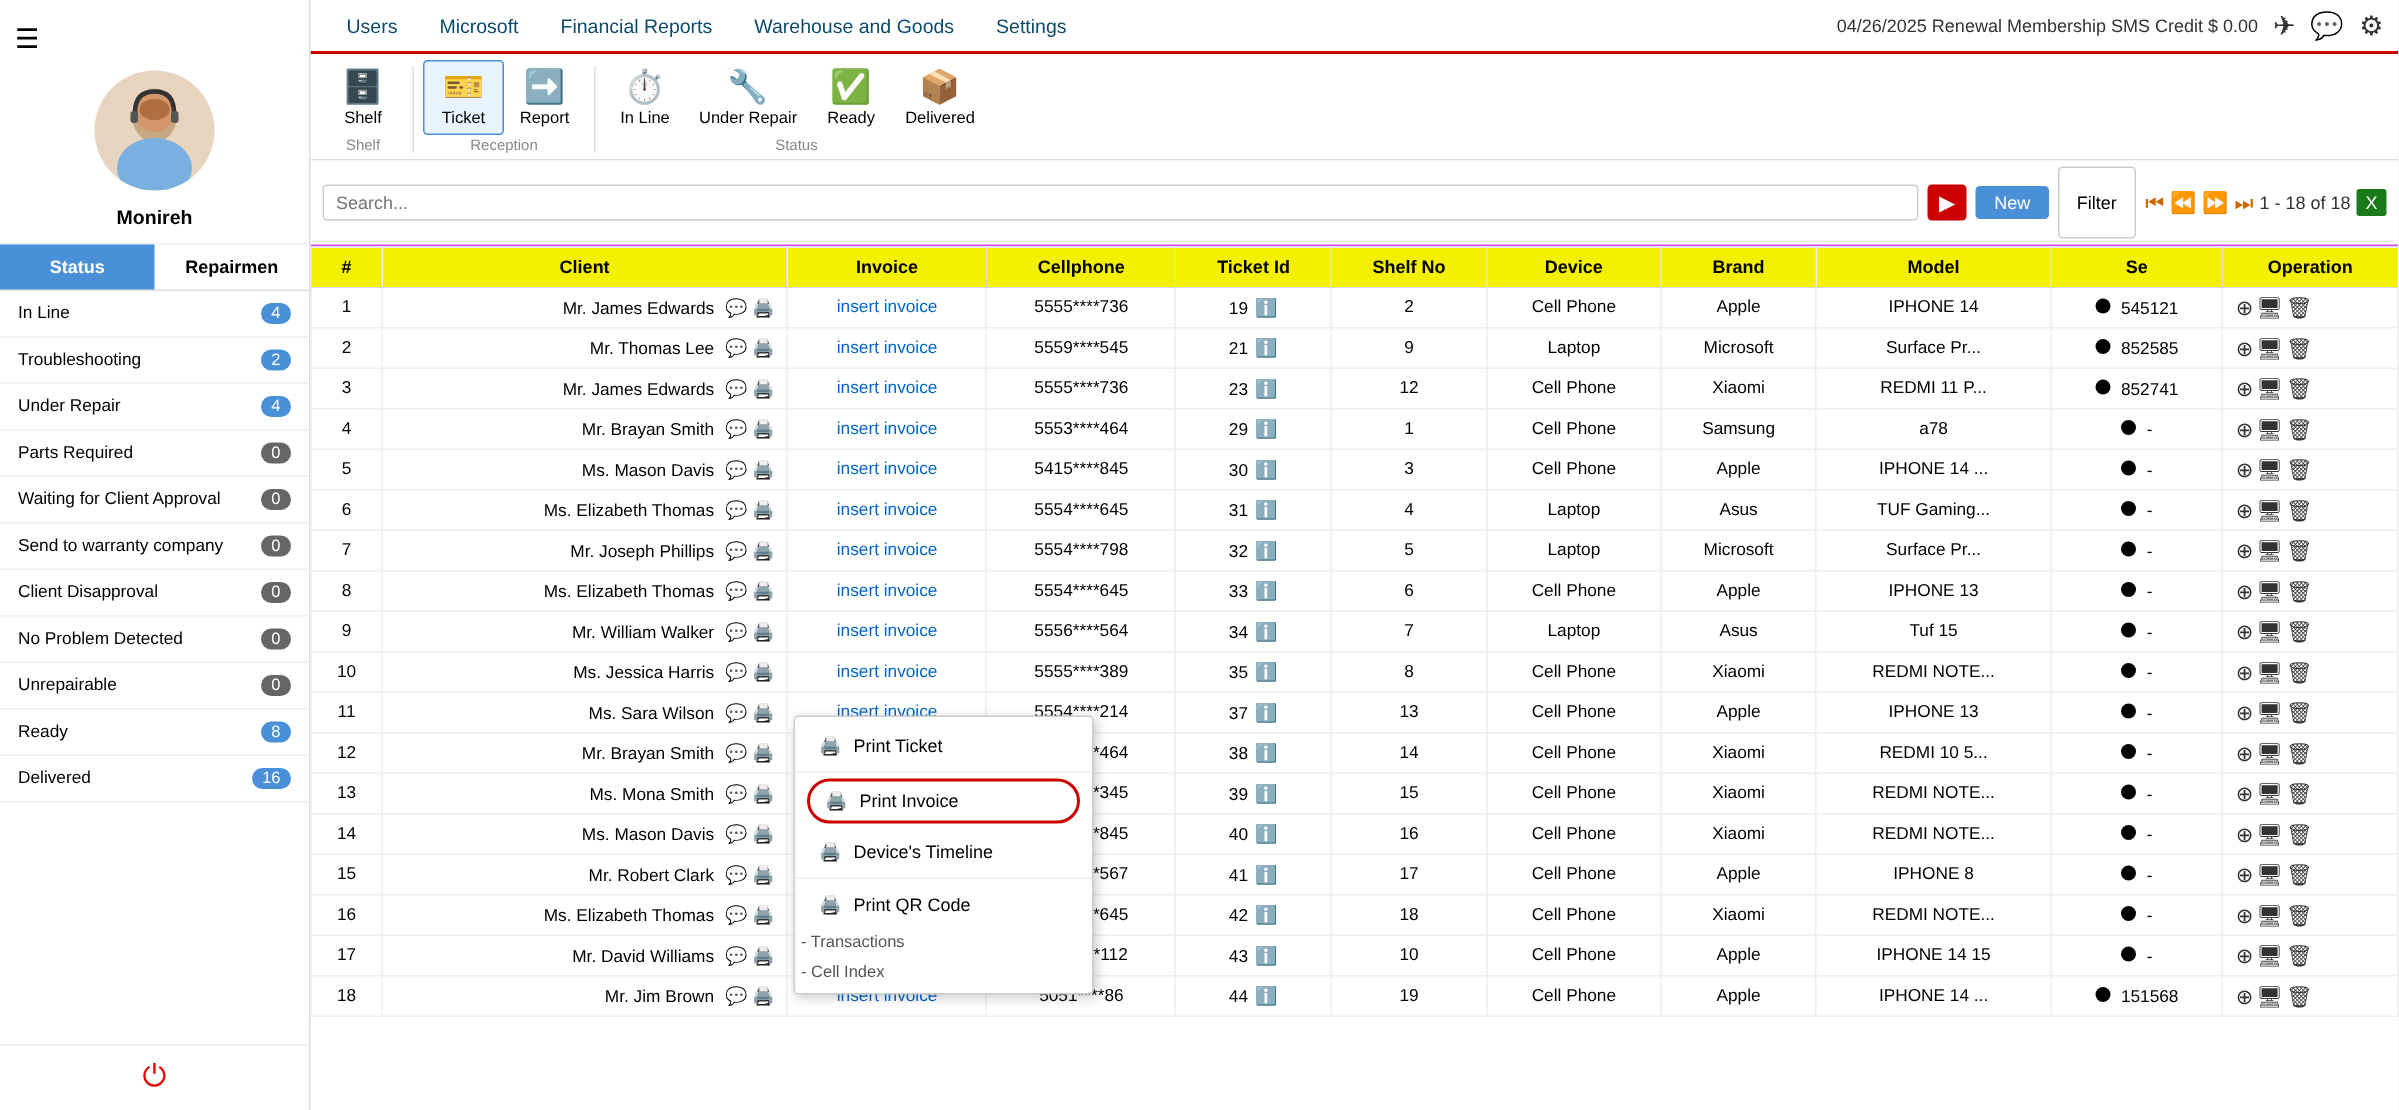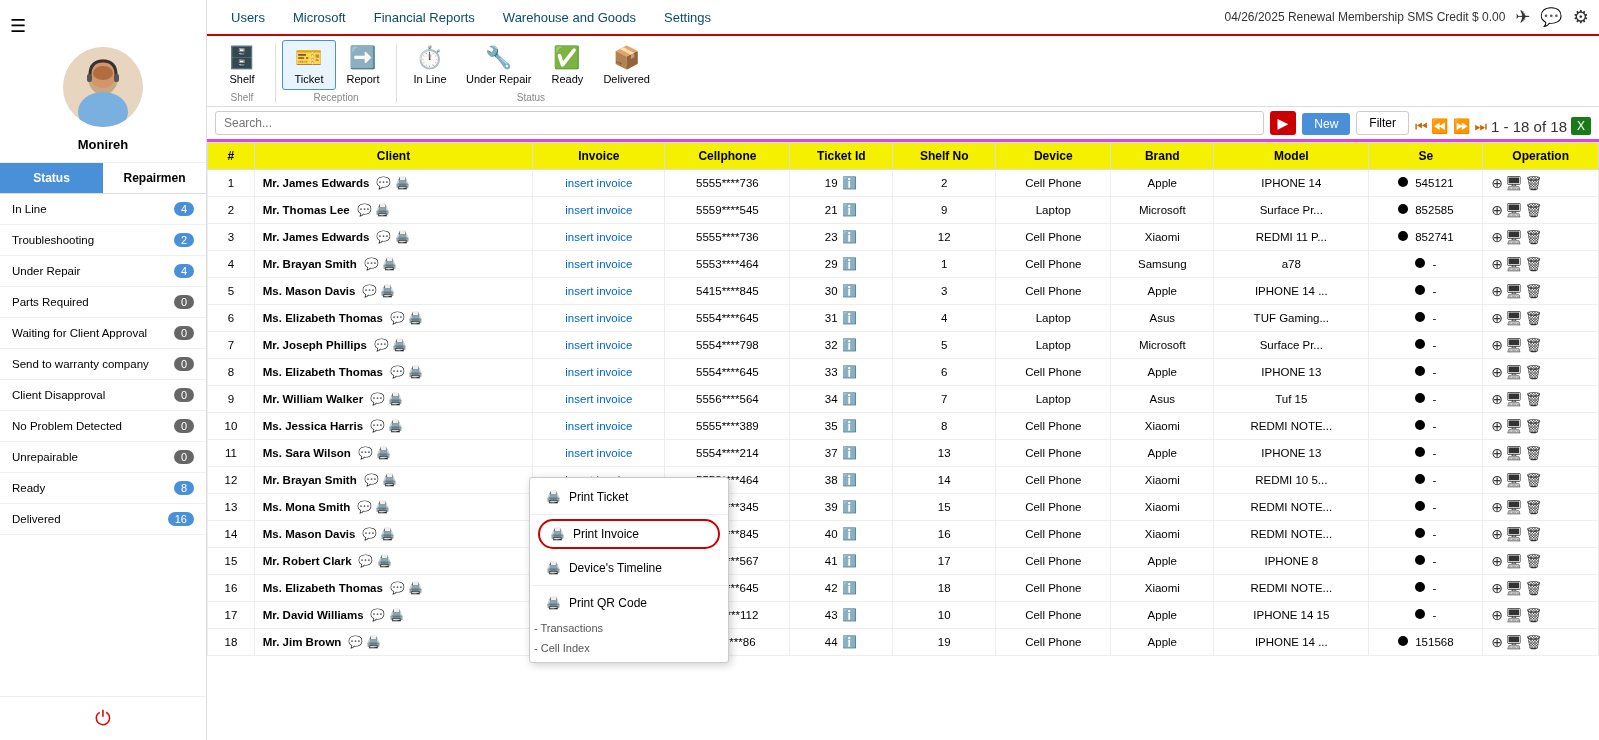--- a/index.html
+++ b/index.html
@@ -38,37 +38,37 @@
     .toolbar-btn { display: flex; flex-direction: column; align-items: center; padding: 4px 8px; cursor: pointer; border: 1px solid transparent; border-radius: 3px; min-width: 54px; }
     .toolbar-btn.active { border-color: #4a90d9; background: #e8f4ff; }
     .toolbar-btn .icon { font-size: 22px; margin-bottom: 2px; }
     .toolbar-btn .label { font-size: 11px; text-align: center; }
     .toolbar-divider { width: 1px; background: #ddd; margin: 4px 2px; align-self: stretch; }
     .toolbar-section { display: flex; flex-direction: column; align-items: center; }
     .toolbar-section .section-label { font-size: 10px; color: #888; margin-top: 2px; padding-bottom: 3px; }
     .toolbar-group { display: flex; }
 
     
-    .search-bar { background: #fff; border-bottom: 3px solid #d946ef; display: flex; align-items: flex-end; padding: 4px 8px; gap: 6px; }
+    .search-bar { background: #fff; border-bottom: 1px solid #d946ef; display: flex; align-items: center; padding: 4px 8px; gap: 6px; }
     .search-input { flex: 1; border: 1px solid #ccc; padding: 4px 8px; border-radius: 3px; font-size: 12px; }
     .search-btn { background: #cc0000; color: #fff; border: none; padding: 4px 8px; border-radius: 3px; cursor: pointer; font-size: 14px; }
     .new-btn { background: #4a90d9; color: #fff; border: none; padding: 4px 12px; border-radius: 3px; cursor: pointer; font-size: 12px; }
-    .filter-btn { background: #fff; border: 1px solid #ccc; padding: 4px 12px; border-radius: 3px; cursor: pointer; font-size: 12px; }
+    .filter-btn { background: #fff; border: 1px solid #ccc; padding: 16px 12px; border-radius: 3px; cursor: pointer; font-size: 12px; }
     .pagination { margin-left: auto; display: flex; align-items: center; gap: 4px; font-size: 12px; }
     .page-btn { background: none; border: none; cursor: pointer; color: #cc6600; font-size: 14px; }
-    .page-info { font-size: 15px; color: #333; }
+    .page-info { font-size: 12px; color: #333; }
     .excel-btn { background: #1a7a1a; color: #fff; border: none; padding: 2px 6px; cursor: pointer; font-size: 12px; border-radius: 2px; }
 
     
     .table-container { flex: 1; overflow-y: auto; background: #fff; }
     table { width: 100%; border-collapse: collapse; }
     thead th { background: #f5f000; color: #000; font-weight: bold; padding: 6px 8px; text-align: center; border: 1px solid #ddd; font-size: 12px; position: sticky; top: 0; z-index: 10; }
     tbody tr { border-bottom: 1px solid #eee; }
     tbody td { padding: 5px 8px; border: 1px solid #eee; text-align: center; font-size: 11.5px; }
-    tbody td.client-name { text-align: left; font-weight: bold; }
+    tbody td.client-name { text-align: right; }
     .op-btns { display: flex; gap: 2px; align-items: center; }
     .op-btn { cursor: pointer; font-size: 14px; color: #333; }
 
     
     .context-menu { position: absolute; background: #fff; border: 1px solid #ccc; box-shadow: 2px 2px 8px rgba(0,0,0,0.2); z-index: 1000; min-width: 200px; padding: 4px 0; border-radius: 3px; }
     .context-menu-item { padding: 8px 16px; cursor: pointer; display: flex; align-items: center; gap: 8px; font-size: 12px; }
     .context-menu-item.highlighted { border: 2px solid #cc0000; border-radius: 3px; margin: 2px 6px; padding: 6px 10px; }
     .context-menu-divider { height: 1px; background: #eee; margin: 2px 0; }
     .context-menu-section { padding: 4px 4px; font-size: 11px; color: #555; cursor: pointer; display: flex; align-items: center; gap: 8px; }
   </style>

